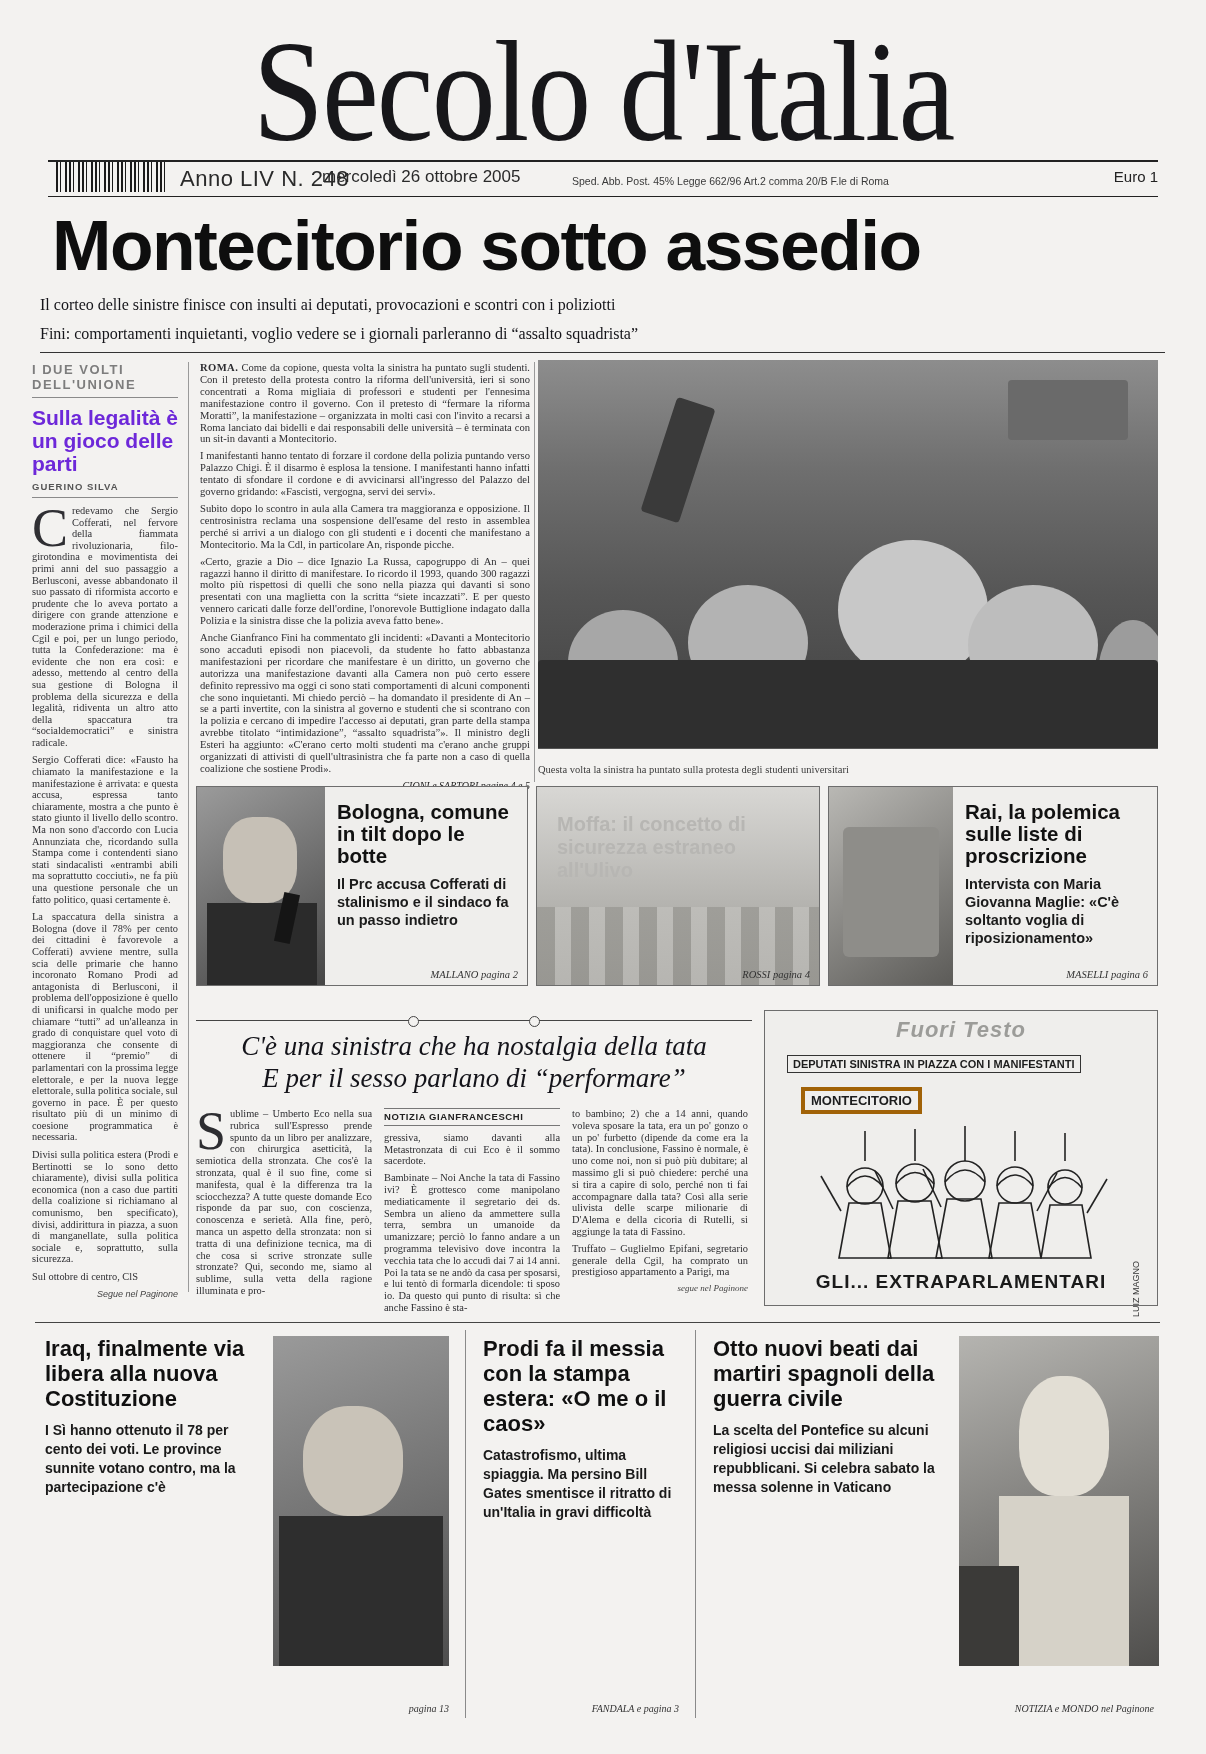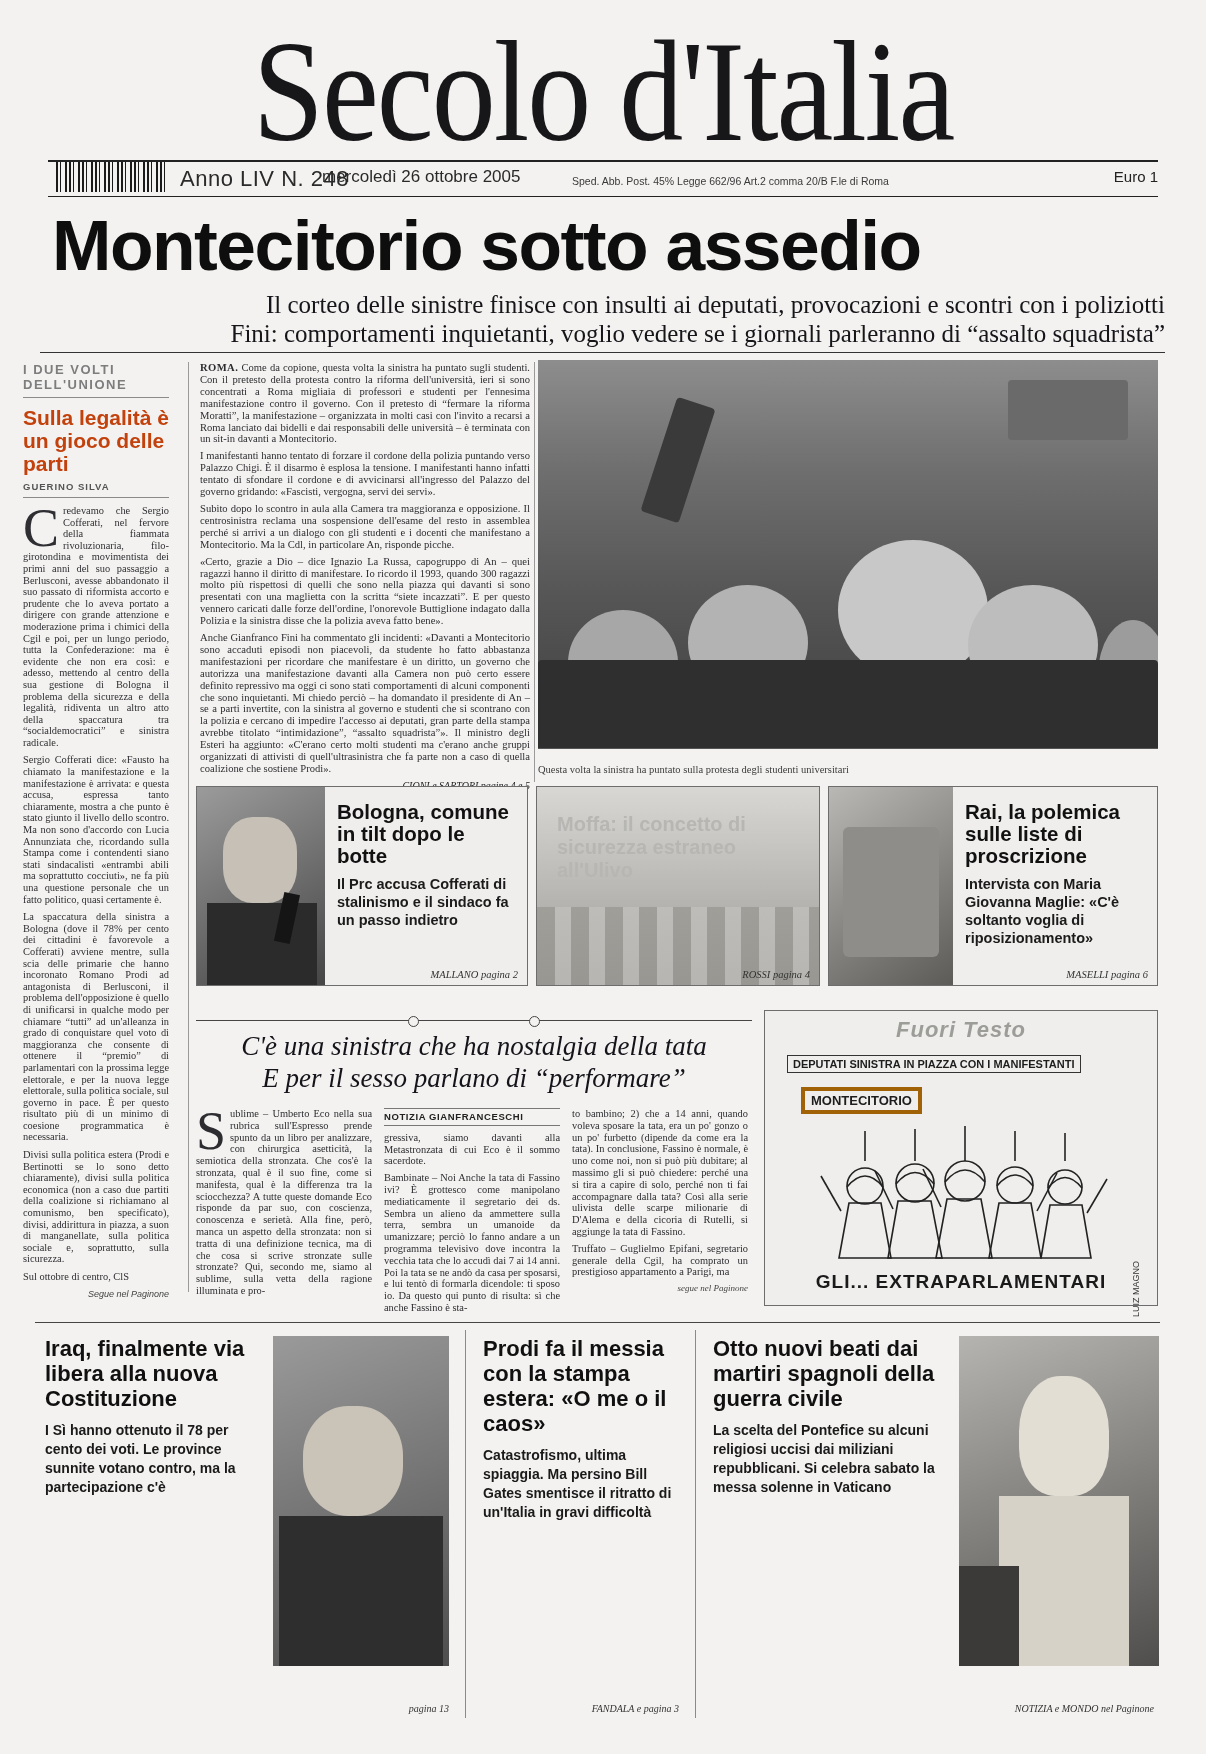--- a/index.html
+++ b/index.html
@@ -53,41 +53,41 @@
     font-size:70px;
     line-height:72px;
     letter-spacing:-1.5px;
     color:#0e0e0e;
     transform:scaleX(1.02);
     transform-origin:left top;
   }
   .subhead {
     position:absolute; left:40px; top:290px; width:1125px;
     font-family:"Liberation Serif", serif;
-    font-size:25px;
+    font-size:16px;
     line-height:29px;
     color:#15151a;
-    text-align:right;
+    text-align:left;
   }
   .subhead div { white-space:nowrap; }
   .rule-sub { position:absolute; left:40px; top:352px; width:1125px; height:1px; background:#333; }
 
   
   .leftcol {
-    position:absolute; left:23px; top:362px; width:146px; height:930px;
+    position:absolute; left:32px; top:362px; width:146px; height:930px;
     font-family:"Liberation Sans", sans-serif;
   }
   .kicker {
     font-size:13px; font-weight:bold; letter-spacing:1.5px; color:#7d7d7d;
     line-height:15px; text-transform:uppercase;
   }
   .leftcol h2 {
     margin:8px 0 6px 0;
     font-family:"Liberation Sans", sans-serif;
-    font-size:21px; line-height:23px; font-weight:bold; color:#c2410c;
+    font-size:21px; line-height:23px; font-weight:bold; color:#6d28d9;
   }
   .byline { font-size:9.5px; letter-spacing:1px; color:#555; margin-bottom:5px; font-weight:bold;}
   .hr-thin { width:100%; height:1px; background:#8a8a8a; margin:5px 0 7px 0;}
   .lbody {
     font-family:"Liberation Serif", serif;
     font-size:10.4px; line-height:11.6px; text-align:justify; color:#2f2f33;
   }
   .lbody p { margin:0 0 6px 0; }
   .dropcap {
     float:left; font-family:"Liberation Serif", serif;

